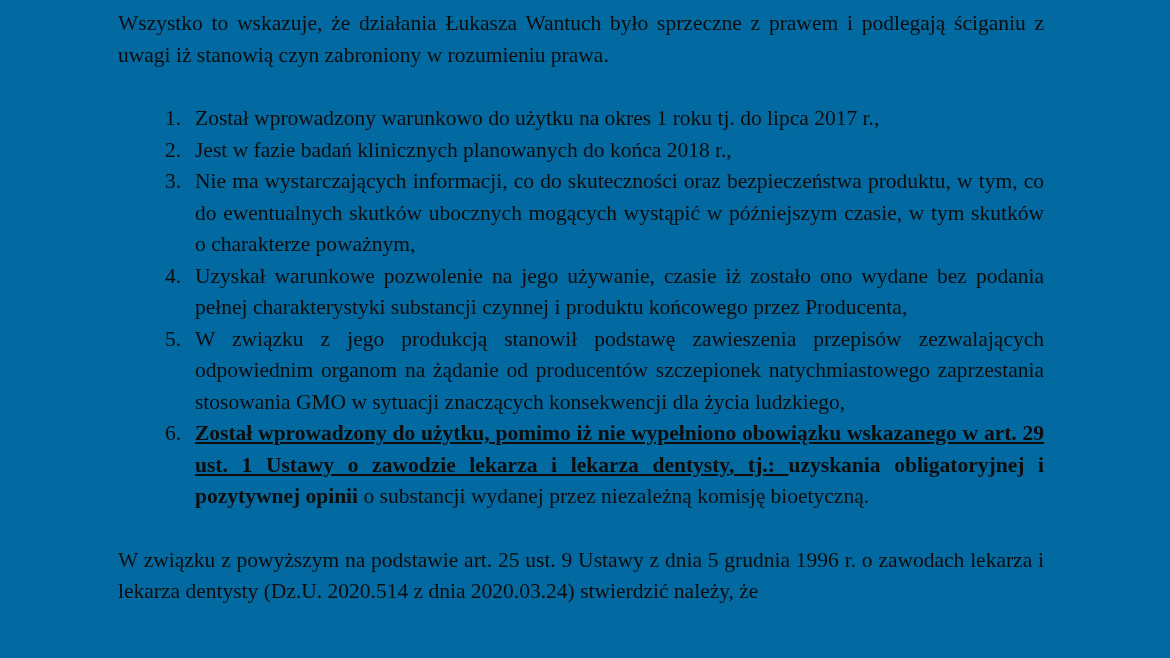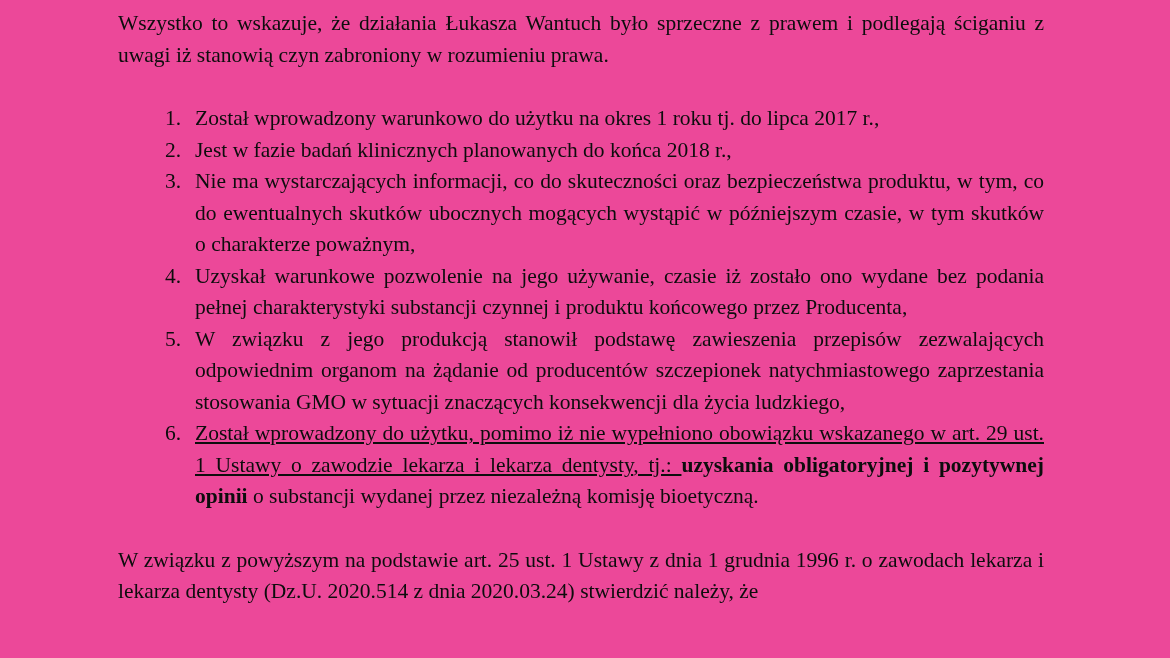--- a/index.html
+++ b/index.html
@@ -11,21 +11,21 @@
     width: 1170px;
     height: 658px;
     overflow: hidden;
     font-family: "Liberation Serif", serif;
     color: #0d0d0d;
   }
   .page {
     position: relative;
     width: 1170px;
     height: 658px;
-    background: #ec4899;
+    background: #0369a1;
     box-sizing: border-box;
     padding: 8px 126px 16px 118px;
   }
   .para {
     font-size: 21.5px;
     line-height: 31.5px;
     text-align: justify;
     text-justify: inter-word;
     margin: 0;
   }
@@ -45,21 +45,21 @@
     text-justify: inter-word;
   }
   ol.numbered > li .num {
     position: absolute;
     left: 33px;
     width: 30px;
     text-align: right;
     font-size: 21.5px;
     line-height: 31.5px;
   }
-  .u { text-decoration: underline; }
+  .u { text-decoration: underline; font-weight: bold; }
   .b { font-weight: bold; }
   .item-text { display: block; }
   .last-para {
     font-size: 21.5px;
     line-height: 31.5px;
     text-align: justify;
     text-justify: inter-word;
     margin: 0;
   }
   .clipped {
@@ -99,17 +99,17 @@
     </li>
     <li>
       <span class="num">6.</span>
       <span class="item-text"><span class="u">Został wprowadzony do użytku, pomimo iż nie wypełniono obowiązku wskazanego w art. 29 ust. 1 Ustawy o zawodzie lekarza i lekarza dentysty</span><span class="u">, tj.: </span><span class="b">uzyskania obligatoryjnej i pozytywnej opinii</span><span> o substancji wydanej przez niezależną komisję bioetyczną.</span></span>
     </li>
   </ol>
 
   <div class="gap-large"></div>
 
   <p class="last-para clipped">
-    <span>W związku z powyższym na podstawie art. 25 ust. 1 Ustawy z dnia 1 grudnia 1996 r. o</span>
+    <span>W związku z powyższym na podstawie art. 25 ust. 9 Ustawy z dnia 5 grudnia 1996 r. o</span>
     <span>zawodach lekarza i lekarza dentysty (Dz.U. 2020.514 z dnia 2020.03.24) stwierdzić należy, że</span>
   </p>
 
 </div>
 
 </body></html>

